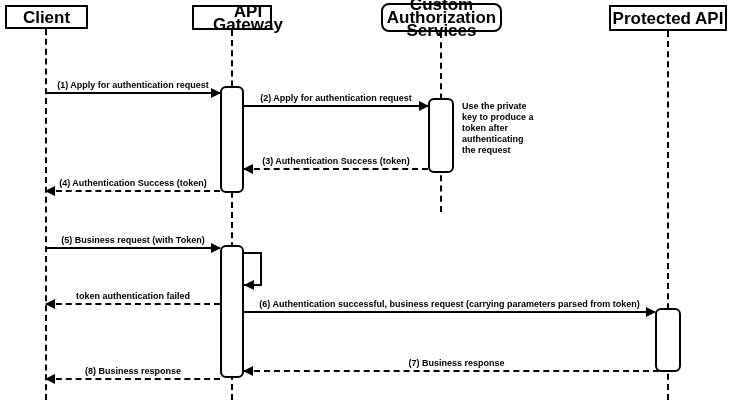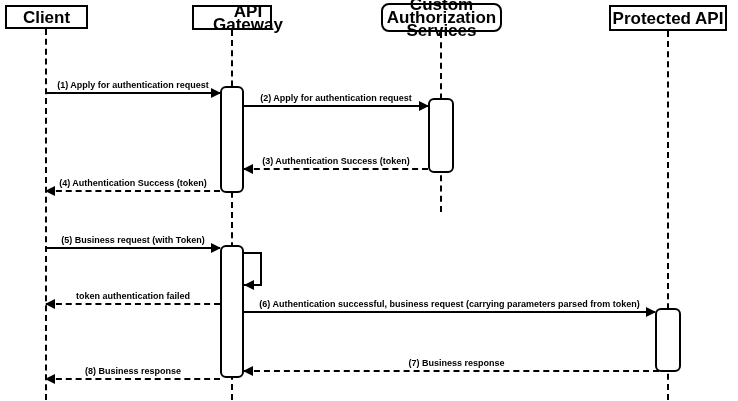--- a/index.html
+++ b/index.html
@@ -96,20 +96,27 @@
 
   <div class="msg solid" style="left:46px; top:233px; width:174px;">
     <div class="msg-label">(5) Business request (with Token)</div>
     <div class="msg-line"></div>
     <div class="arrowhead right"></div>
   </div>
 
   <div class="selfloop"></div>
   <div class="selfloop-arrow"></div>
 
+  <div class="sideline" style="left:462px; top:101px;">
+    <div>Use the private</div>
+    <div>key to produce a</div>
+    <div>token after</div>
+    <div>authenticating</div>
+    <div>the request</div>
+  </div>
 
   <div class="msg dashed" style="left:46px; top:289px; width:174px;">
     <div class="msg-label">token authentication failed</div>
     <div class="msg-line"></div>
     <div class="arrowhead left"></div>
   </div>
 
   <div class="msg solid" style="left:244px; top:297px; width:411px;">
     <div class="msg-label">(6) Authentication successful, business request (carrying parameters parsed from token)</div>
     <div class="msg-line"></div>

